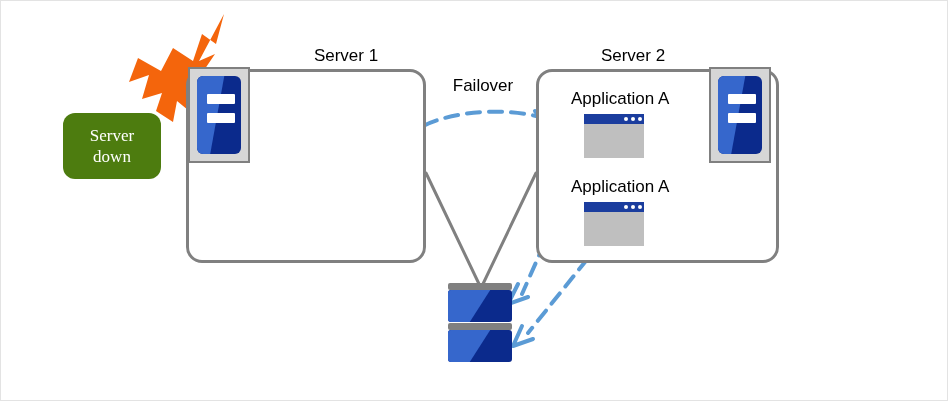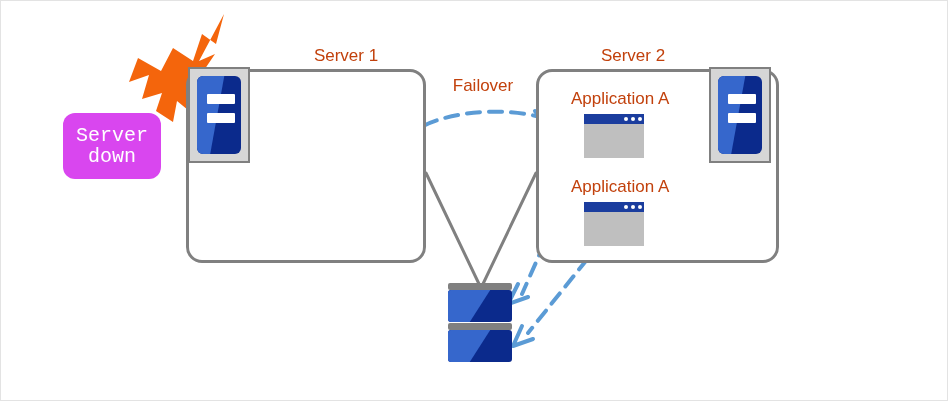--- a/index.html
+++ b/index.html
@@ -22,21 +22,21 @@
     position: absolute;
     left: 0;
     top: 0;
     width: 948px;
     height: 401px;
   }
   .label {
     position: absolute;
     font-family: "Liberation Sans", sans-serif;
     font-size: 17px;
-    color: #c2410c;
+    color: #000000;
     white-space: nowrap;
     line-height: 1;
   }
   .label-center {
     transform: translateX(-50%);
     text-align: center;
   }
   
   .server-box {
     position: absolute;
@@ -137,25 +137,25 @@
     position: absolute;
     left: 0; top: 0;
     width: 100%; height: 100%;
     background: #3667cc;
     clip-path: polygon(0 0, 66% 0, 34% 100%, 0 100%);
   }
 
   
   .badge-down {
     position: absolute;
-    background: #d946ef;
+    background: #4d7c0f;
     border-radius: 12px;
     color: #ffffff;
-    font-family: Liberation Mono, monospace;
-    font-size: 20px;
+    font-family: Liberation Serif, serif;
+    font-size: 17px;
     line-height: 21px;
     text-align: center;
     display: flex;
     flex-direction: column;
     align-items: center;
     justify-content: center;
     box-sizing: border-box;
   }
 </style>
 </head>

